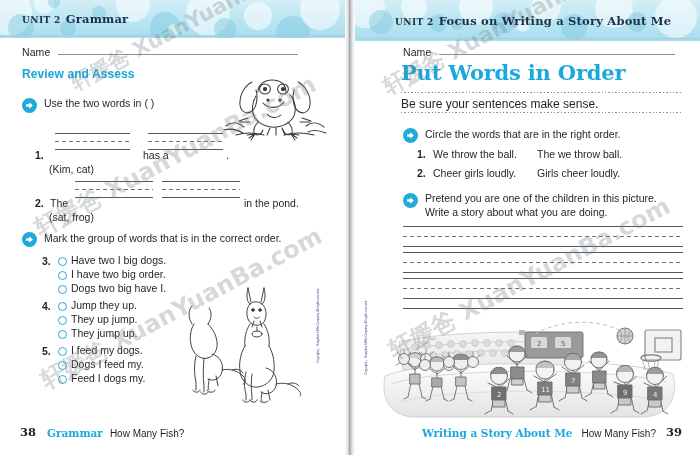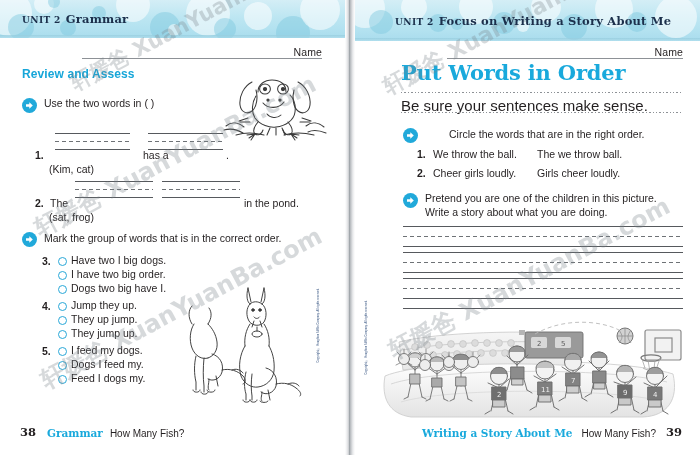--- a/index.html
+++ b/index.html
@@ -30,32 +30,32 @@
   .band-edge{position:absolute;left:0;right:0;bottom:0;height:3px;
     background:linear-gradient(180deg,rgba(150,205,222,.8),rgba(210,235,243,.2));}
   .band-title{position:absolute;left:22px;top:50%;transform:translateY(-50%);
     font-family:"DejaVu Serif", serif;font-weight:bold;font-size:11px;color:#1b2f4b;
     letter-spacing:.2px;white-space:nowrap;z-index:3;}
   .band.right-band .band-title{left:40px;font-size:10.5px;}
   .band-title .unit{font-size:9px;letter-spacing:.4px;}
   .band-title .sect{margin-left:5px;font-size:11.5px;}
 
   
-  .namerow{position:absolute;display:flex;align-items:flex-end;flex-direction:column;}
+  .namerow{position:absolute;display:flex;align-items:flex-end;}
   .namerow .lbl{font-size:10.5px;color:#231f20;letter-spacing:.1px;}
   .namerow .rule{height:1px;background:#8d9196;margin-left:8px;margin-bottom:3px;}
 
   
   .h-review{position:absolute;font-size:12px;font-weight:bold;color:#16a6d9;letter-spacing:.1px;}
   .h-big{position:absolute;font-family:"DejaVu Serif",serif;font-weight:bold;
     font-size:21px;color:#19a9dc;letter-spacing:-.2px;}
 
   .dotrule{position:absolute;height:1px;
     background-image:repeating-linear-gradient(90deg,#8d9196 0 1.4px,transparent 1.4px 3.4px);}
-  .subline{position:absolute;font-size:15px;color:#231f20;}
+  .subline{position:absolute;font-size:12px;color:#231f20;}
 
   
   .arrow{position:absolute;width:15px;height:15px;border-radius:50%;
     background:#21a9da;display:flex;align-items:center;justify-content:center;}
   .arrow svg{display:block;}
 
   .dirtext{position:absolute;font-size:10.5px;color:#231f20;line-height:13.6px;}
 
   
   .hw{position:absolute;}
@@ -323,21 +323,21 @@
     <div class="h-big" style="left:46px;top:60px;">Put Words in Order</div>
     <div class="dotrule" style="left:46px;top:92px;width:282px;"></div>
     <div class="subline" style="left:46px;top:97px;">Be sure your sentences make sense.</div>
     <div class="dotrule" style="left:46px;top:112px;width:282px;"></div>
 
     <div class="arrow" style="left:48px;top:128px;">
       <svg width="9" height="9" viewBox="0 0 9 9">
           <path d="M1 3.2h3.3V1.3L7.8 4.5 4.3 7.7V5.8H1z" fill="#ffffff"></path>
         </svg>
     </div>
-    <div class="dirtext" style="left:70px;top:128px;margin-left:24px;">Circle the words that are in the right order.</div>
+    <div class="dirtext" style="left:70px;top:128px;">Circle the words that are in the right order.</div>
 
     <div class="num" style="left:62px;top:148px;">1.</div>
     <div class="mctxt" style="left:78px;top:148px;">We throw the ball.</div>
     <div class="mctxt" style="left:182px;top:148px;">The we throw ball.</div>
 
     <div class="num" style="left:62px;top:167px;">2.</div>
     <div class="mctxt" style="left:78px;top:167px;">Cheer girls loudly.</div>
     <div class="mctxt" style="left:182px;top:167px;">Girls cheer loudly.</div>
 
     <div class="arrow" style="left:48px;top:193px;">

